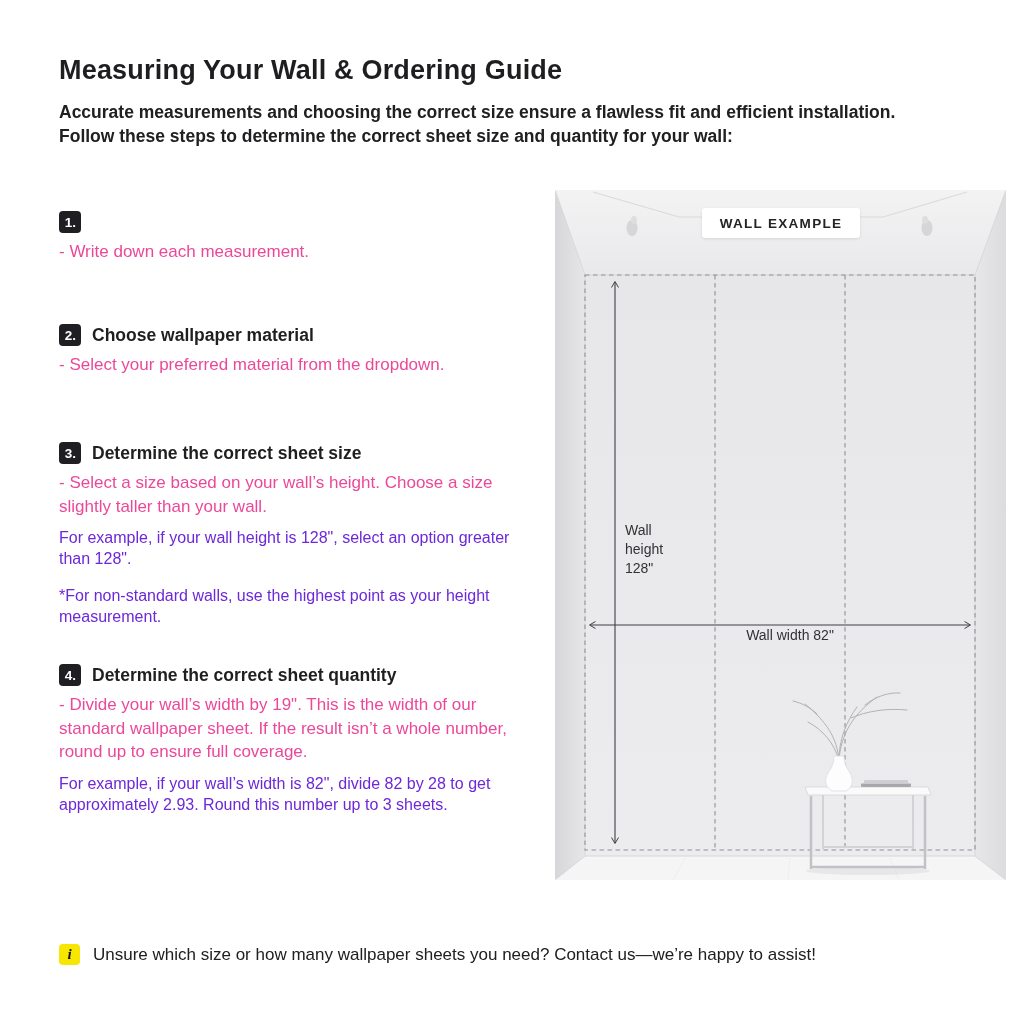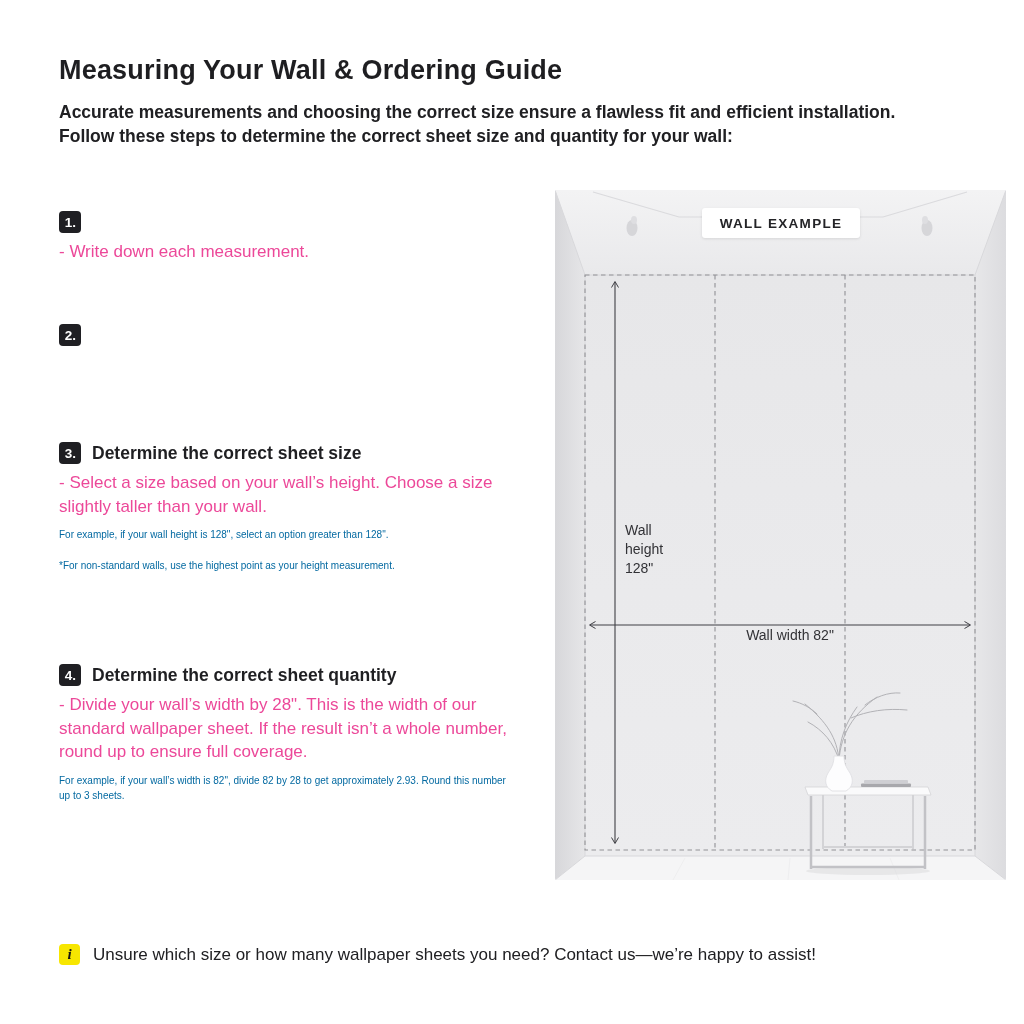--- a/index.html
+++ b/index.html
@@ -35,21 +35,21 @@
     display: flex; align-items: center; justify-content: center;
     padding-left: 1px;
   }
   .step-title { font-size: 17.5px; font-weight: 700; color: #1f1f22; }
   .step-body {
     margin-top: 7px;
     font-size: 17px; line-height: 23.5px; color: #ec4899;
   }
   .step-note {
     margin-top: 9px;
-    font-size: 10px; line-height: 15px; color: #0369a1;
+    font-size: 16px; line-height: 21px; color: #6d28d9;
   }
   .step-note + .step-note { margin-top: 16px; }
 
   
   .figure {
     position: absolute; left: 513px; top: 190px;
     width: 451px; height: 690px;
     background: #ededef; overflow: hidden;
     border-radius: 2px;
     margin-left: 42px;
@@ -104,39 +104,41 @@
   <section class="step" style="top:211px;">
     <div class="step-head">
       <span class="badge">1.</span>
     </div>
     <p class="step-body">- Write down each measurement.</p>
   </section>
 
   <section class="step" style="top:324px;">
     <div class="step-head">
       <span class="badge">2.</span>
-    </div>
+      <h2 class="step-title">Choose wallpaper material</h2>
+    </div>
+    <p class="step-body">- Select your preferred material from the dropdown.</p>
   </section>
 
   <section class="step" style="top:442px;">
     <div class="step-head">
       <span class="badge">3.</span>
       <h2 class="step-title">Determine the correct sheet size</h2>
     </div>
     <p class="step-body">- Select a size based on your wall’s height. Choose a size slightly taller than your wall.</p>
     <p class="step-note">For example, if your wall height is 128", select an option greater than 128".</p>
     <p class="step-note">*For non-standard walls, use the highest point as your height measurement.</p>
   </section>
 
   <section class="step" style="top:664px;">
     <div class="step-head">
       <span class="badge">4.</span>
       <h2 class="step-title">Determine the correct sheet quantity</h2>
     </div>
-    <p class="step-body">- Divide your wall’s width by 28". This is the width of our standard wallpaper sheet. If the result isn’t a whole number, round up to ensure full coverage.</p>
+    <p class="step-body">- Divide your wall’s width by 19". This is the width of our standard wallpaper sheet. If the result isn’t a whole number, round up to ensure full coverage.</p>
     <p class="step-note">For example, if your wall’s width is 82", divide 82 by 28 to get approximately 2.93. Round this number up to 3 sheets.</p>
   </section>
 
   <figure class="figure">
     <svg viewBox="0 0 451 690" width="451" height="690">
       <defs>
         <linearGradient id="wallGrad" x1="0" y1="0" x2="0" y2="1">
           <stop offset="0" stop-color="#e7e7e9"></stop>
           <stop offset="0.55" stop-color="#eaeaec"></stop>
           <stop offset="1" stop-color="#ececee"></stop>

